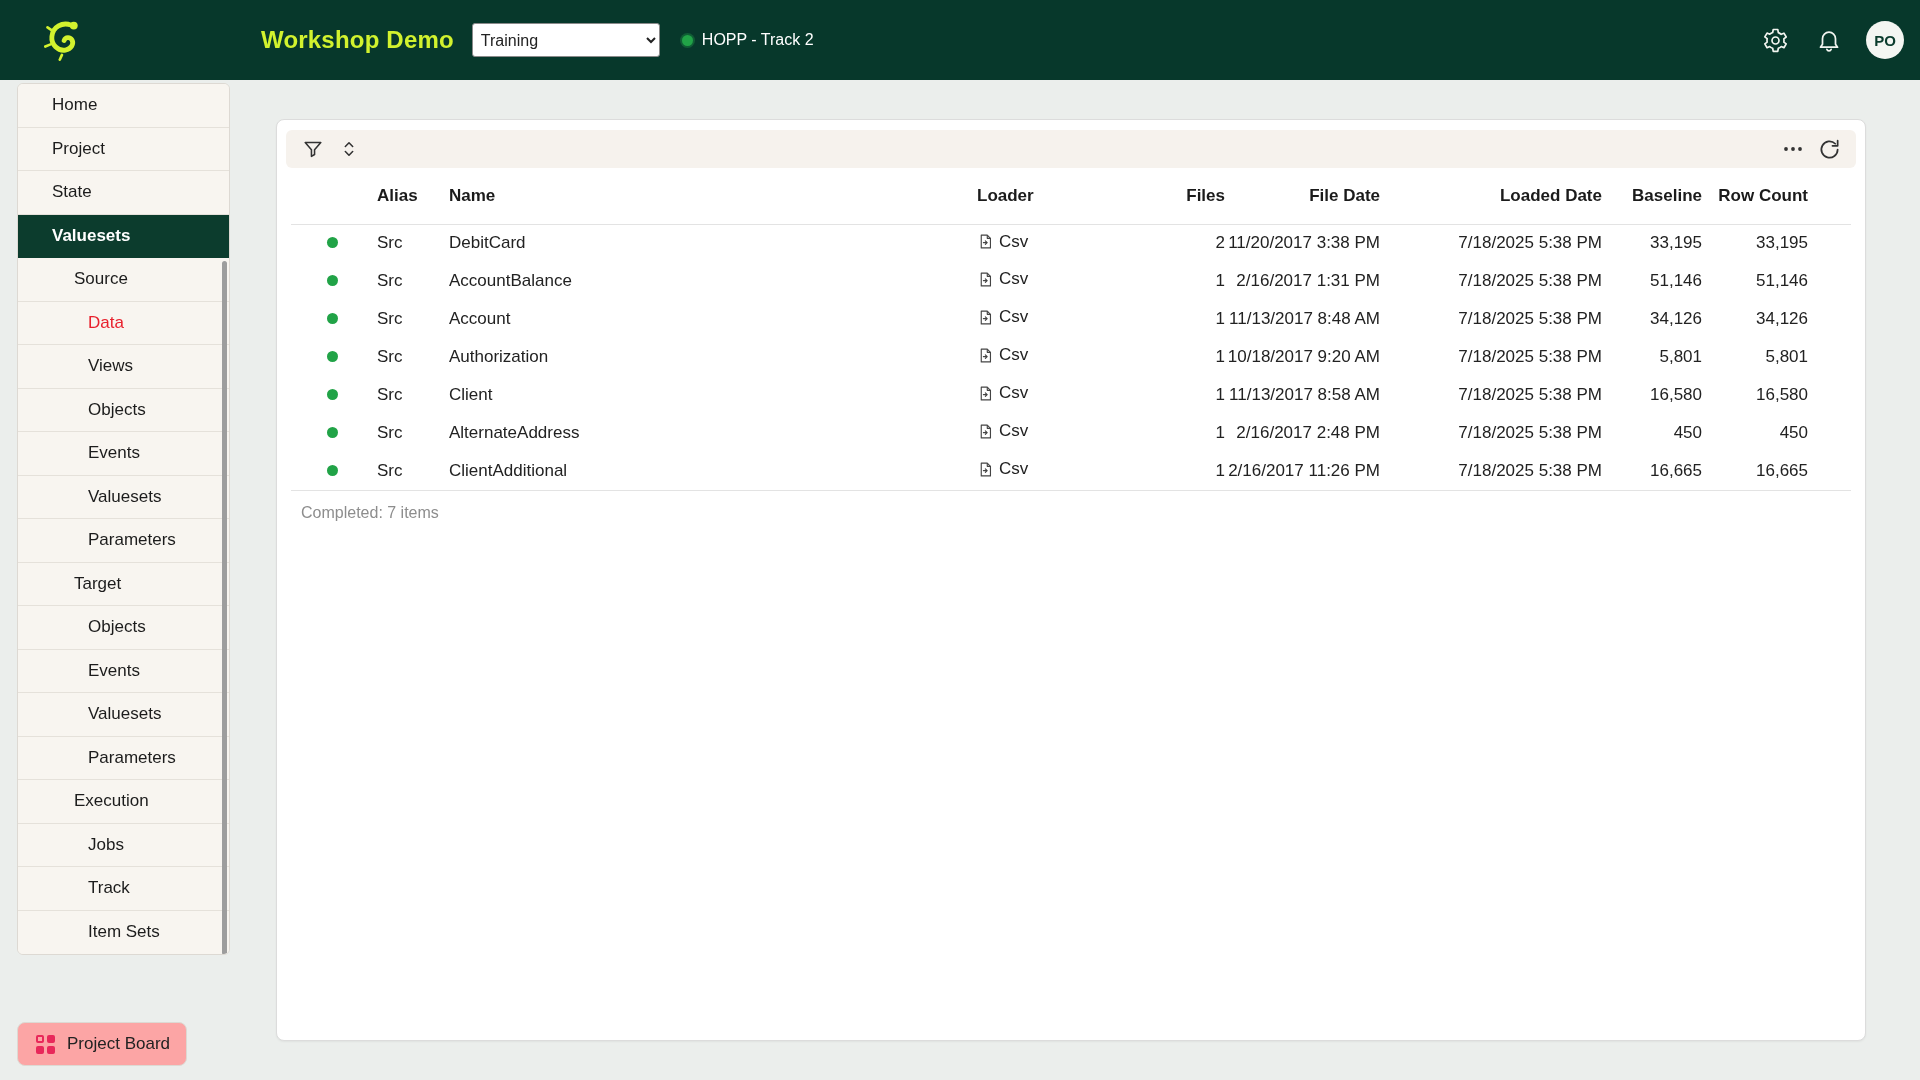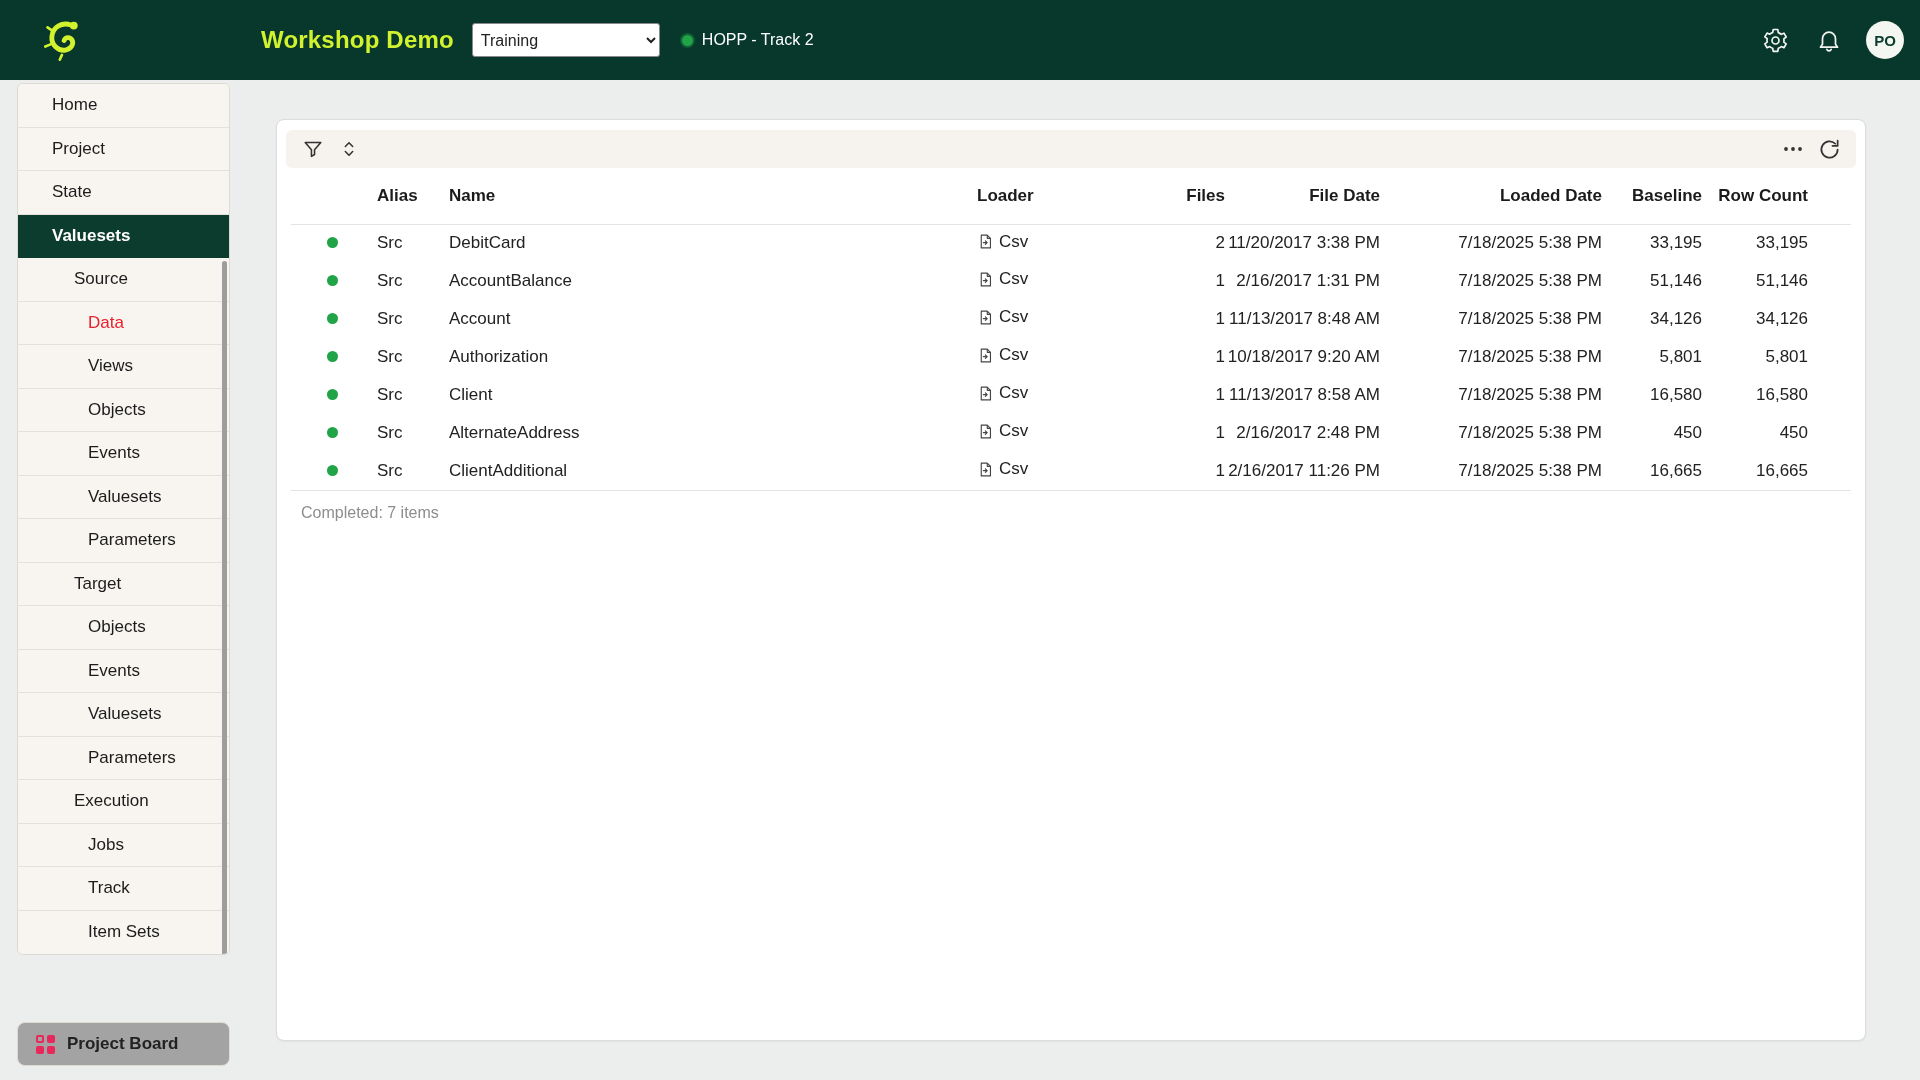--- a/index.html
+++ b/index.html
@@ -69,24 +69,24 @@
   .nav-item.level-2 { padding-left:70px; }
   .nav-item.active { background:var(--active-item-bg,#0c3c2d); color:#fff; font-weight:700; border-bottom-color:var(--active-item-bg,#0c3c2d); }
   .nav-item.selected .nav-label { color:var(--selected-text,#e8212d); }
   .scroll-thumb {
     position:absolute; right:2px; top:177px;
     width:5px; height:694px; border-radius:3px;
     background:#9d9d9d;
   }
 
   .project-board {
-    position:absolute; left:17px; top:1022px; width:213px; height:44px;
-    background:#a3a3a3; border:1px solid #ddd9d3; border-radius:8px;
+    position:absolute; left:17px; top:1022px; width:170px; height:44px;
+    background:#fca5a5; border:1px solid #ddd9d3; border-radius:8px;
     display:flex; align-items:center; gap:12px; padding-left:18px;
-    font-size:17px; font-weight:700; color:#222; cursor:pointer;
+    font-size:17px; font-weight:400; color:#222; cursor:pointer;
   }
   .pb-icon { display:grid; grid-template-columns:8px 8px; grid-gap:3px; }
   .pb-icon i {
     width:8px; height:8px; border-radius:2px;
     background:var(--project-board-icon,#e8285a);
     display:block;
   }
   .pb-icon i:nth-child(1) { background:transparent; border:2px solid var(--project-board-icon,#e8285a); }
 
   

